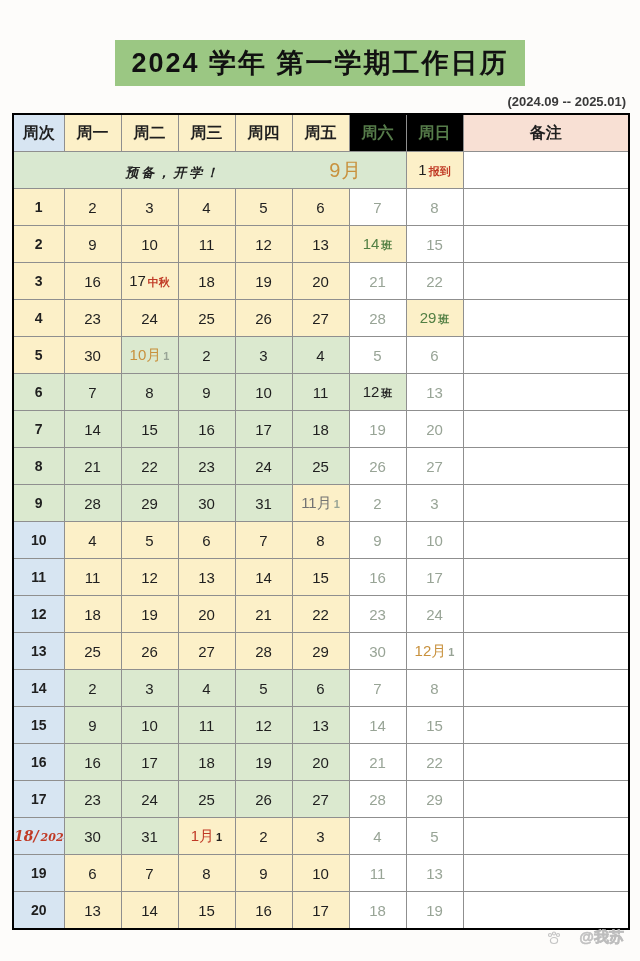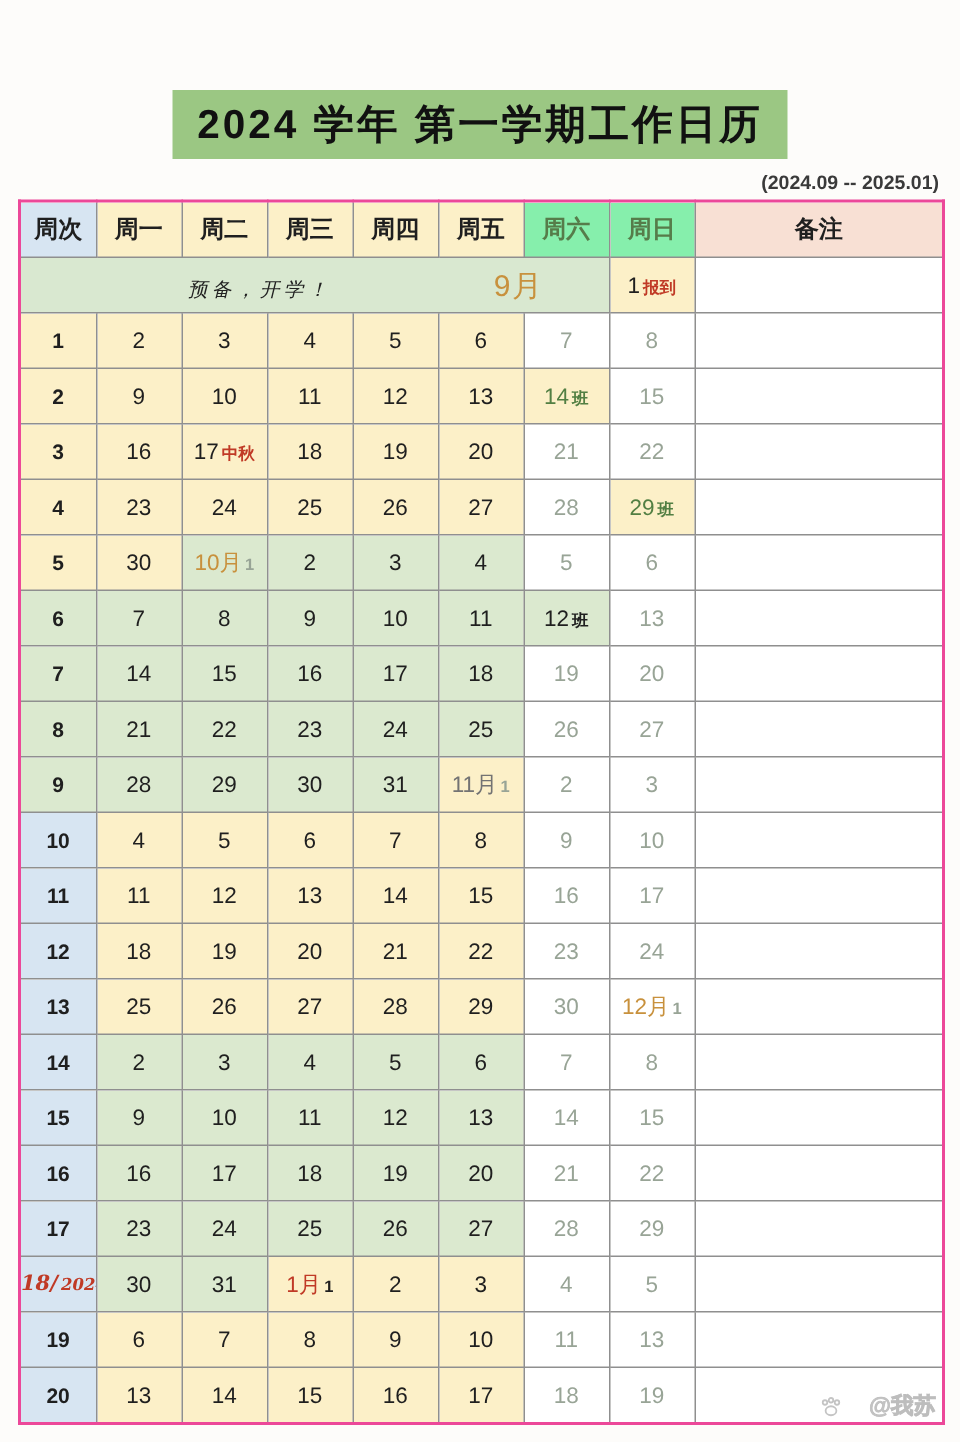--- a/index.html
+++ b/index.html
@@ -4,21 +4,21 @@
 <style>
   html,body{margin:0;padding:0;}
   body{
     width:640px;height:961px;
     background:#fdfcfa;
     font-family:"Liberation Sans","DejaVu Sans",sans-serif;
     color:#1f1f1f;
     position:relative;
     overflow:hidden;
   }
-  .title-wrap{ text-align:center; padding-top:60px; }
+  .title-wrap{ text-align:center; padding-top:40px; }
   .main-title{
     display:inline-block;
     background:#9bc783;
     color:#111;
     font-size:27px;
     font-weight:bold;
     padding:5px 16px;
     letter-spacing:2px;
   }
   .subtitle{
@@ -40,45 +40,45 @@
   table.cal col.c-remark{width:166px;}
   table.cal th, table.cal td{
     border:1px solid #8f8f8f;
     text-align:center;
     vertical-align:middle;
     padding:0;
     height:36px;
     overflow:hidden;
     white-space:nowrap;
   }
-  table.cal{border:2px solid #ec4899;}
+  table.cal{border:2px solid #000000;}
   th.hd{font-size:16px;font-weight:bold;height:40px;}
   td.week{font-size:14px;font-weight:bold;}
   td.day{font-size:15px;}
   td.remark{background:#ffffff;}
   
   .bg-c{background:#fcf0c8;}
   .bg-g{background:#dbe9cf;margin-left:28px;}
   .bg-b{background:#d7e5f2;}
   .bg-w{background:#ffffff;}
   .bg-p{background:#f8e0d4;}
   .bg-mg{background:#d9e8d0;}
-  .bg-hg{background:#86efac;color:#567c4a;}
+  .bg-hg{background:#000000;color:#567c4a;}
   
   .t-k{color:#1f1f1f;}
   .t-gy{color:#98a496;}
   .t-gn{color:#527f43;}
   .t-rd{color:#c03a26;}
   .t-or{color:#c8913d;}
   .t-bl{color:#737373;text-align:center;}
   .sm{font-size:11px;font-weight:bold;margin-left:2px;text-align:right;}
   .hand{font-style:italic;font-family:"DejaVu Serif","Liberation Serif",serif;}
   .month-cell{text-align:left;}
   .month-note{
-    font-size:13px;font-weight:normal;color:#222;
+    font-size:13px;font-weight:bold;color:#222;
     letter-spacing:3px;margin-left:68px;
     font-style:italic;
   }
   .month-label{
     font-size:20px;font-weight:normal;color:#c8913d;
     margin-left:108px;letter-spacing:1px;
   }
   .watermark{
     position:absolute;
     right:16px;bottom:14px;

